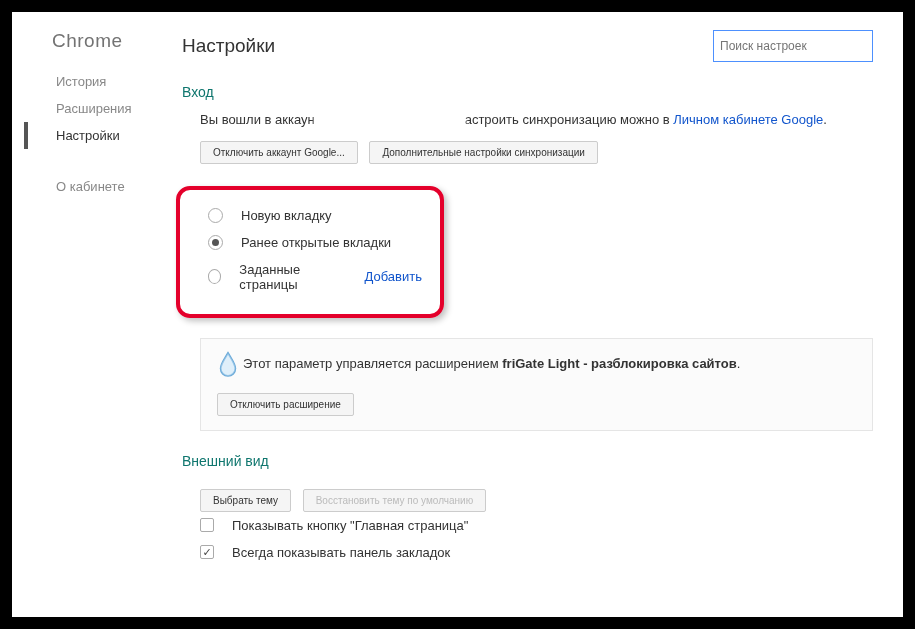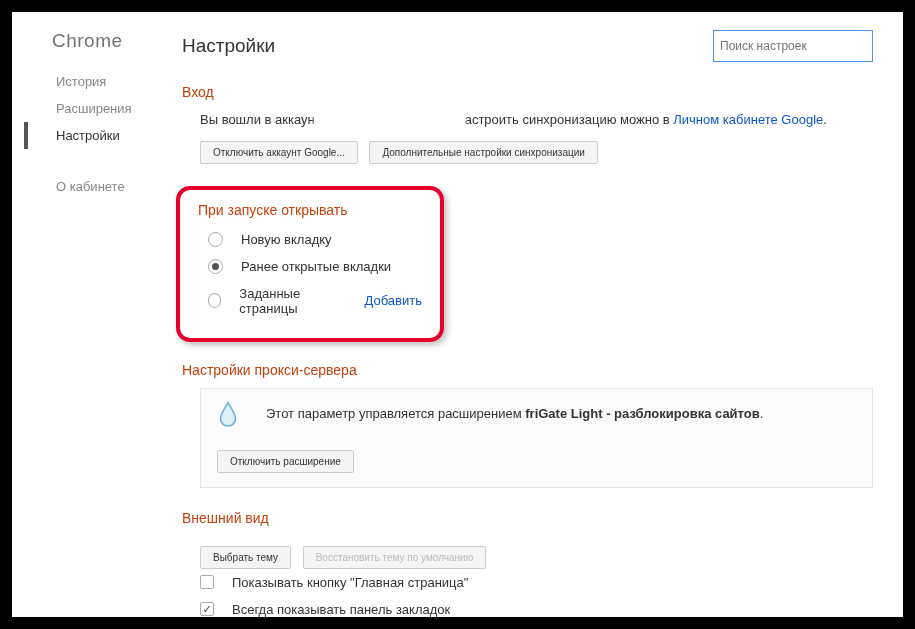--- a/index.html
+++ b/index.html
@@ -64,21 +64,21 @@
     width: 160px;
     height: 32px;
     padding: 2px 6px;
     font-size: 12px;
     color: #aaa;
     outline: none;
   }
   .section { margin-bottom: 22px; }
   .section-title {
     font-size: 14px;
-    color: #c2410c;
+    color: #0f766e;
     margin-bottom: 10px;
     font-weight: 400;
   }
   .section-body { padding-left: 18px; }
   .para { color: #333; line-height: 1.6; }
   .link { color: #1155cc; cursor: pointer; }
   .btn {
     display: inline-block;
     background: #f5f5f5;
     border: 1px solid #ccc;
@@ -120,22 +120,22 @@
   }
   .highlight-box .section-title { margin-bottom: 8px; }
   .proxy-box {
     border: 1px solid #e5e5e5;
     background: #fbfbfb;
     padding: 12px 16px 14px 16px;
   }
   .proxy-info {
     display: flex;
     align-items: center;
-    gap: 27px;
-    margin-bottom: 19px;
+    gap: 4px;
+    margin-bottom: 12px;
   }
   .drop-icon svg { width: 22px; height: 26px; display: block; }
   .proxy-text b { font-weight: 600; }
   .blur {
     display: inline-block;
     width: 150px; height: 12px; background: #fff;
     filter: blur(2px);
     vertical-align: middle;
   }
 </style>
@@ -175,21 +175,20 @@
           <span>Вы вошли в аккаун</span><span class="blur"></span><span>астроить синхронизацию можно в </span><span class="link">Личном кабинете Google</span><span>.</span>
         </div>
         <div>
           <span class="btn">Отключить аккаунт Google...</span>
           <span class="btn">Дополнительные настройки синхронизации</span>
         </div>
       </div>
     </div>
 
     <div class="highlight-box">
-      <div class="section-title">При запуске открывать</div>
       <div class="section-body" style="padding-left:10px;">
         <div class="radio-row">
           <span class="radio-outer">
               <span class="radio-inner"></span>
             </span>
           <span>Новую вкладку</span>
         </div>
         <div class="radio-row">
           <span class="radio-outer checked">
               <span class="radio-inner"></span>
@@ -200,21 +199,20 @@
           <span class="radio-outer">
               <span class="radio-inner"></span>
             </span>
           <span>Заданные страницы</span>
           <span class="link" style="text-decoration:none;">Добавить</span>
         </div>
       </div>
     </div>
 
     <div class="section">
-      <div class="section-title">Настройки прокси-сервера</div>
       <div class="section-body">
         <div class="proxy-box">
           <div class="proxy-info">
             <span class="drop-icon">
               <svg viewBox="0 0 24 28">
                 <path d="M12 2 C8 9 4 14 4 19 a8 8 0 0 0 16 0 C20 14 16 9 12 2 Z" fill="#fff" stroke="#6aa9d8" stroke-width="2"></path>
                 <path d="M12 2 C8 9 4 14 4 19 a8 8 0 0 0 16 0 C20 14 16 9 12 2 Z" fill="#bfe0f5" opacity="0.5"></path>
               </svg>
             </span>
             <span class="proxy-text">

